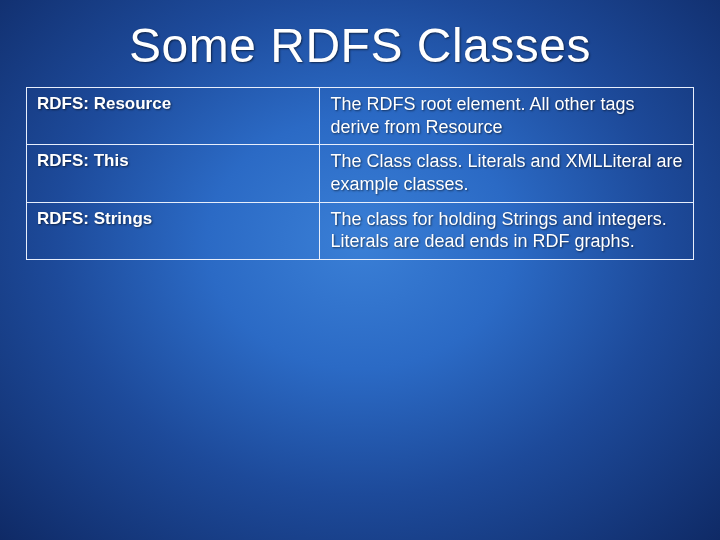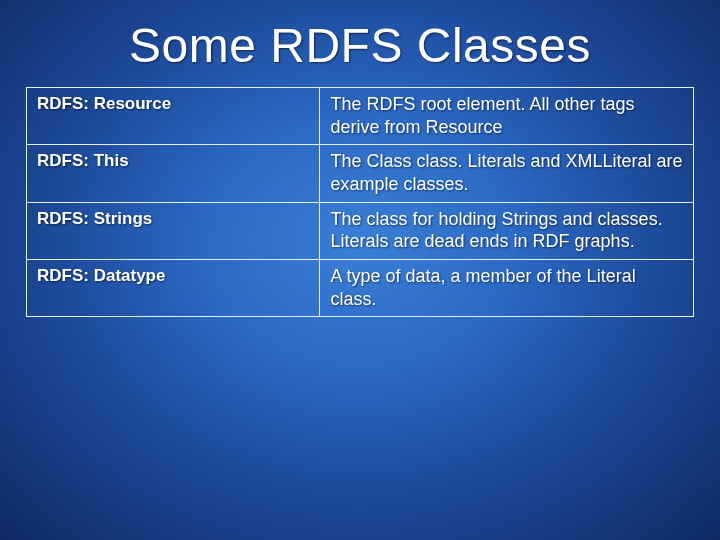--- a/index.html
+++ b/index.html
@@ -64,21 +64,17 @@
       <tr>
         <td class="name">RDFS: Resource</td>
         <td class="desc">The RDFS root element.  All other tags derive from Resource</td>
       </tr>
       <tr>
         <td class="name">RDFS: This</td>
         <td class="desc">The Class class.  Literals and XMLLiteral are example classes.</td>
       </tr>
       <tr>
         <td class="name">RDFS: Strings</td>
-        <td class="desc">The class for holding Strings and classes.  Literals are dead ends in RDF graphs.</td>
-      </tr>
-      <tr>
-        <td class="name">RDFS: Datatype</td>
-        <td class="desc">A type of data, a member of the  Literal class.</td>
+        <td class="desc">The class for holding Strings and integers.  Literals are dead ends in RDF graphs.</td>
       </tr>
     </tbody>
   </table>
 </div>
 
 </body></html>

